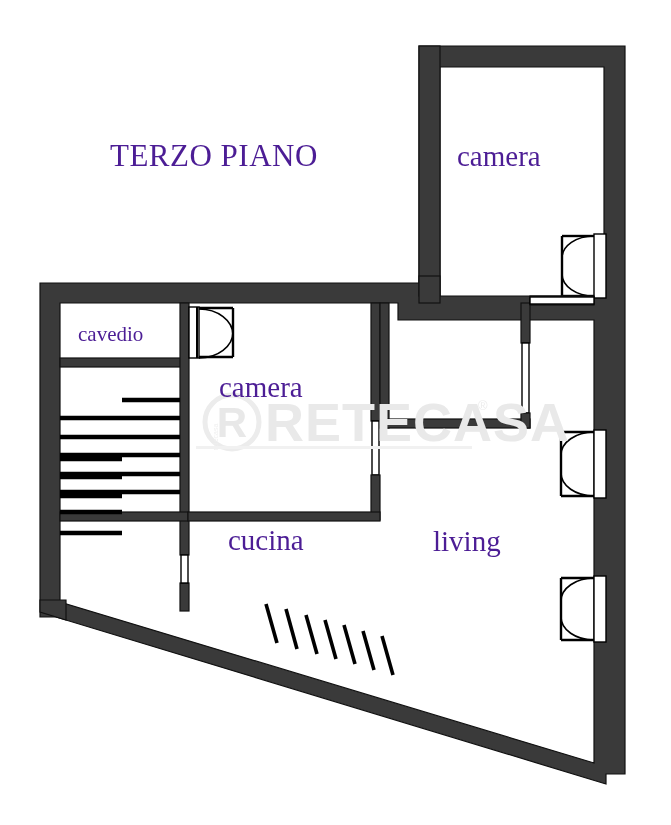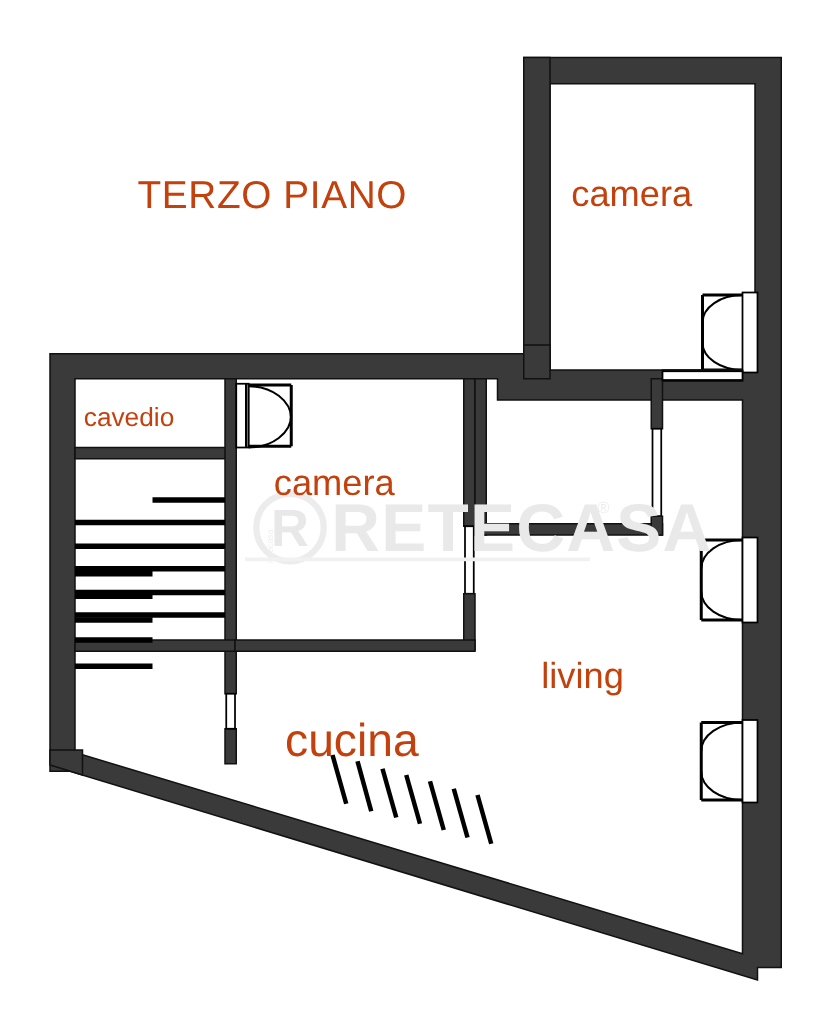--- a/index.html
+++ b/index.html
@@ -23,38 +23,38 @@
   }
   #plan-svg {
     position: absolute;
     left: 0;
     top: 0;
     width: 671px;
     height: 825px;
   }
   .plan-label {
     position: absolute;
-    color: #c2410c;
-    font-family: Liberation Sans, sans-serif;
+    color: #4c1d95;
+    font-family: Liberation Serif, serif;
     white-space: nowrap;
     line-height: 1;
     z-index: 5;
     text-align: center;
   }
   #title-label {
     font-size: 31px;
     letter-spacing: 0.5px;
     left: 110px;
     top: 140px;
   }
   #label-camera-top  { font-size: 29px; left: 457px; top: 142px; }
-  #label-cavedio     { font-size: 21px; left: 67px;  top: 324px; }
+  #label-cavedio     { font-size: 21px; left: 78px;  top: 324px; }
   #label-camera-mid  { font-size: 29px; left: 219px; top: 373px; }
   #label-bagno       { font-size: 29px; left: 401px; top: 341px; }
-  #label-cucina      { font-size: 37px; left: 228px; top: 526px; margin-top: 48px; }
+  #label-cucina      { font-size: 29px; left: 228px; top: 526px; }
   #label-living      { font-size: 29px; left: 433px; top: 527px; }
 
   .watermark-layer {
     position: absolute;
     left: 0; top: 0;
     width: 671px; height: 825px;
     z-index: 2;
     pointer-events: none;
   }
 </style>

